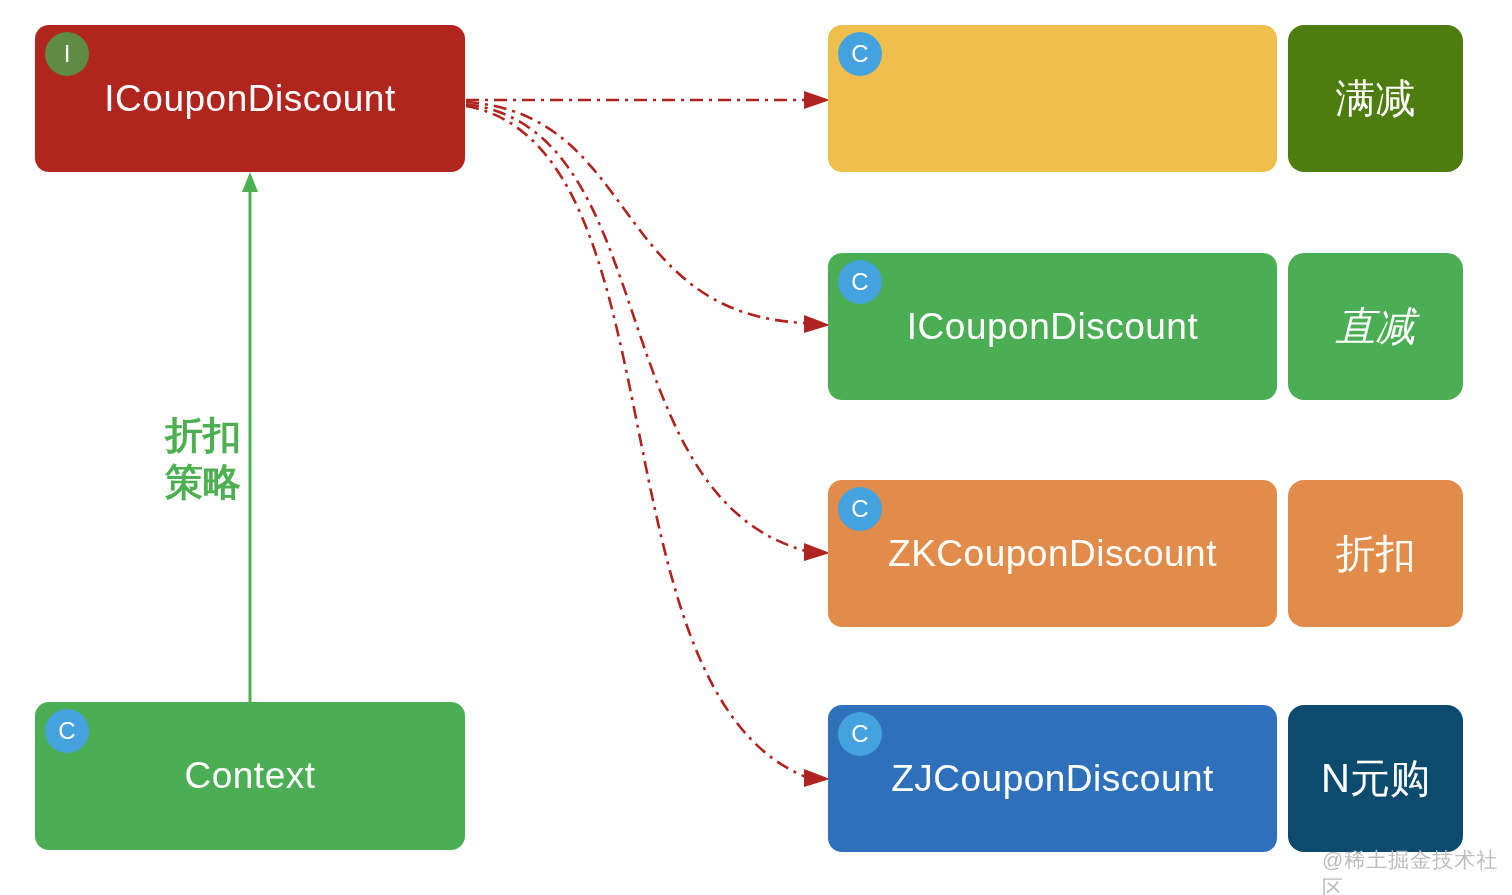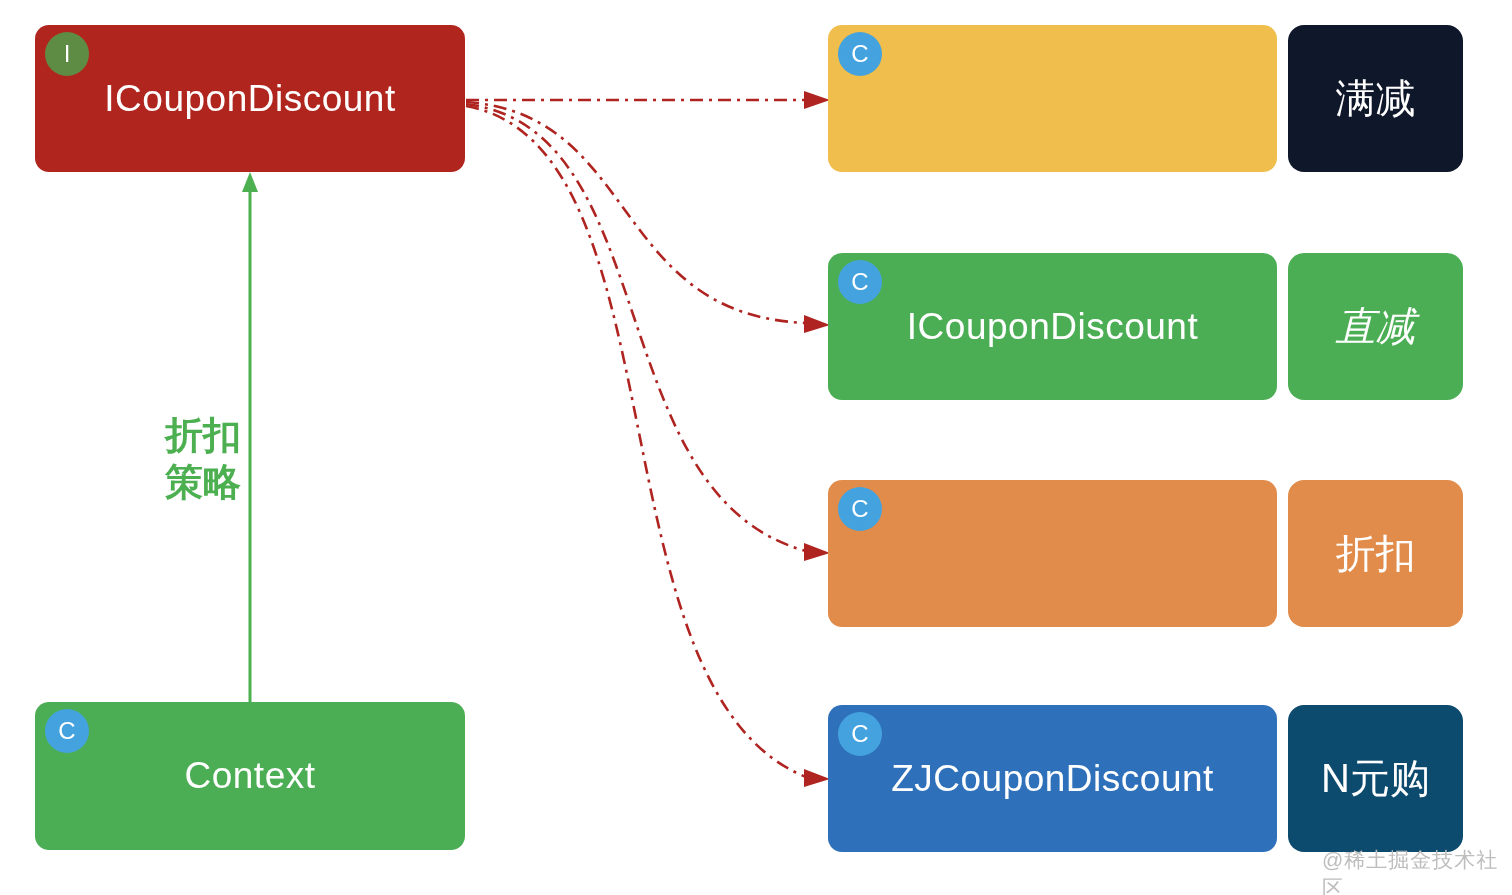--- a/index.html
+++ b/index.html
@@ -101,34 +101,35 @@
   </div>
 
   <div id="strategy-label" style="color: rgb(76, 175, 80);">
     <div>折扣</div>
     <div>策略</div>
   </div>
 
   <div class="box impl-name row-0" style="background-color: rgb(240, 190, 76);">
     <span class="badge" style="background-color: rgb(68, 163, 223);">C</span>
   </div>
-  <div class="box impl-tag tagbox row-0" style="background-color: #0f172a; justify-content: center;">
+  <div class="box impl-tag tagbox row-0" style="background-color: #4d7c0f; justify-content: center;">
     <span>满减</span>
   </div>
 
   <div class="box impl-name row-1" style="background-color: rgb(76, 174, 84);">
     <span class="badge" style="background-color: rgb(68, 163, 223);">C</span>
     <span class="title">ICouponDiscount</span>
   </div>
   <div class="box impl-tag tagbox row-1" style="background-color: rgb(76, 174, 84); font-style: italic;">
     <span>直减</span>
   </div>
 
   <div class="box impl-name row-2" style="background-color: rgb(225, 140, 74);">
     <span class="badge" style="background-color: rgb(68, 163, 223);">C</span>
+    <span class="title">ZKCouponDiscount</span>
   </div>
   <div class="box impl-tag tagbox row-2" style="background-color: rgb(225, 140, 74);">
     <span>折扣</span>
   </div>
 
   <div class="box impl-name row-3" style="background-color: rgb(46, 112, 185);">
     <span class="badge" style="background-color: rgb(68, 163, 223);">C</span>
     <span class="title">ZJCouponDiscount</span>
   </div>
   <div class="box impl-tag tagbox row-3" style="background-color: #0c4a6e;">

